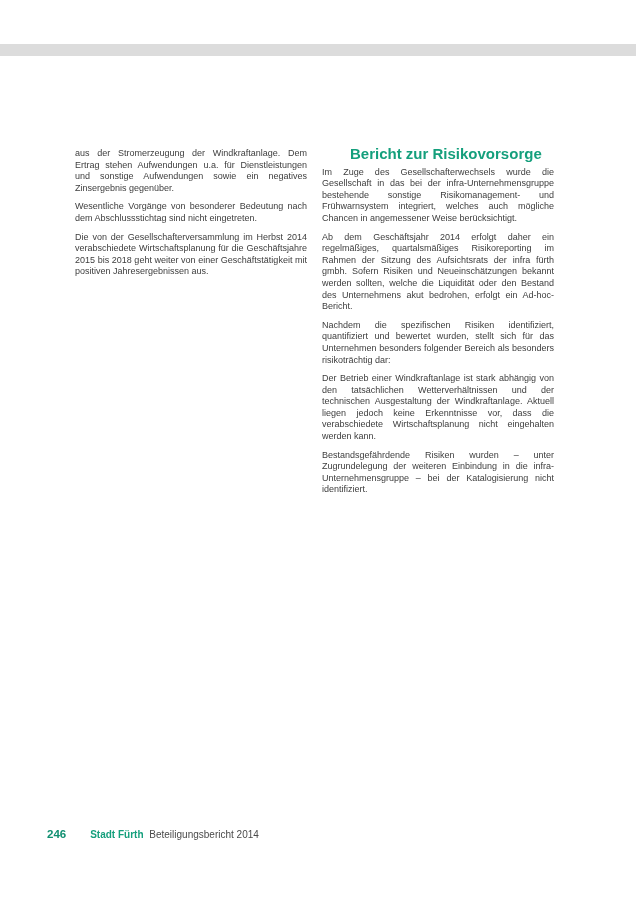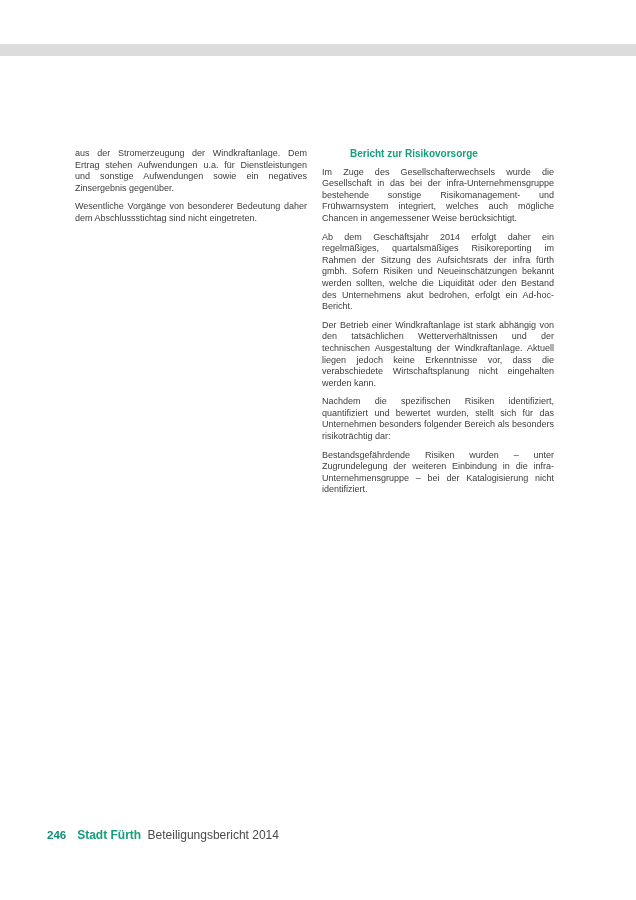--- a/index.html
+++ b/index.html
@@ -38,21 +38,21 @@
     margin: 0 0 7px 0;
     font-size: 9px;
     line-height: 11.6px;
     text-align: justify;
     color: #3d3d3d;
     hyphens: auto;
     -webkit-hyphens: auto;
   }
   h2.heading {
     margin: 13px 0 7px 0;
-    font-size: 10px;
+    font-size: 15px;
     line-height: 11.6px;
     font-weight: bold;
     color: #149f7c;
     padding-left: 28px;
   }
   h2.heading.first {
     margin-top: 0;
   }
   .footer {
     position: absolute;
@@ -60,22 +60,22 @@
     top: 828px;
     display: flex;
     align-items: baseline;
   }
   .page-num {
     font-size: 11.5px;
     font-weight: bold;
     color: #0f8f70;
   }
   .footer-text {
-    margin-left: 11px;
-    font-size: 12px;
+    margin-left: 24px;
+    font-size: 10px;
     color: #4a4a4a;
   }
   .brand {
     font-weight: bold;
     color: #149f7c;
   }
   .doc-title {
     margin-left: 3px;
     color: #4a4a4a;
     font-weight: normal;
@@ -85,29 +85,30 @@
 <body>
 
 <div class="page">
 
   <div class="top-bar"></div>
 
   <div class="content">
 
     <div class="col">
       <p class="body">aus der Stromerzeugung der Windkraftanlage. Dem Ertrag stehen Aufwendungen u.a. für Dienstleistungen und sonstige Aufwendungen sowie ein negatives Zinsergebnis gegenüber.</p>
-      <p class="body">Wesentliche Vorgänge von besonderer Bedeutung daher dem Abschlussstichtag sind nicht eingetreten.</p>
+      <p class="body">Wesentliche Vorgänge von besonderer Bedeutung nach dem Abschlussstichtag sind nicht eingetreten.</p>
+      <p class="body">Die von der Gesellschafterversammlung im Herbst 2014 verabschiedete Wirtschaftsplanung für die Geschäftsjahre 2015 bis 2018 geht weiter von einer Geschäftstätigkeit mit positiven Jahresergebnissen aus.</p>
     </div>
 
     <div class="col">
       <h2 class="heading first">Bericht zur Risikovorsorge</h2>
       <p class="body">Im Zuge des Gesellschafterwechsels wurde die Gesellschaft in das bei der infra-Unternehmensgruppe bestehende sonstige Risikomanagement- und Frühwarnsystem integriert, welches auch mögliche Chancen in angemessener Weise berücksichtigt.</p>
       <p class="body">Ab dem Geschäftsjahr 2014 erfolgt daher ein regelmäßiges, quartalsmäßiges Risikoreporting im Rahmen der Sitzung des Aufsichtsrats der infra fürth gmbh. Sofern Risiken und Neueinschätzungen bekannt werden sollten, welche die Liquidität oder den Bestand des Unternehmens akut bedrohen, erfolgt ein Ad-hoc-Bericht.</p>
+      <p class="body">Nachdem die spezifischen Risiken identifiziert, quantifiziert und bewertet wurden, stellt sich für das Unternehmen besonders folgender Bereich als besonders risikoträchtig dar:</p>
       <p class="body">Der Betrieb einer Windkraftanlage ist stark abhängig von den tatsächlichen Wetterverhältnissen und der technischen Ausgestaltung der Windkraftanlage. Aktuell liegen jedoch keine Erkenntnisse vor, dass die verabschiedete Wirtschaftsplanung nicht eingehalten werden kann.</p>
-      <p class="body">Nachdem die spezifischen Risiken identifiziert, quantifiziert und bewertet wurden, stellt sich für das Unternehmen besonders folgender Bereich als besonders risikoträchtig dar:</p>
       <p class="body">Bestandsgefährdende Risiken wurden – unter Zugrundelegung der weiteren Einbindung in die infra-Unternehmensgruppe – bei der Katalogisierung nicht identifiziert.</p>
     </div>
 
   </div>
 
   <div class="footer">
     <span class="page-num">246</span>
     <span class="footer-text">
       <span class="brand">Stadt Fürth</span>
       <span class="doc-title">Beteiligungsbericht 2014</span>

